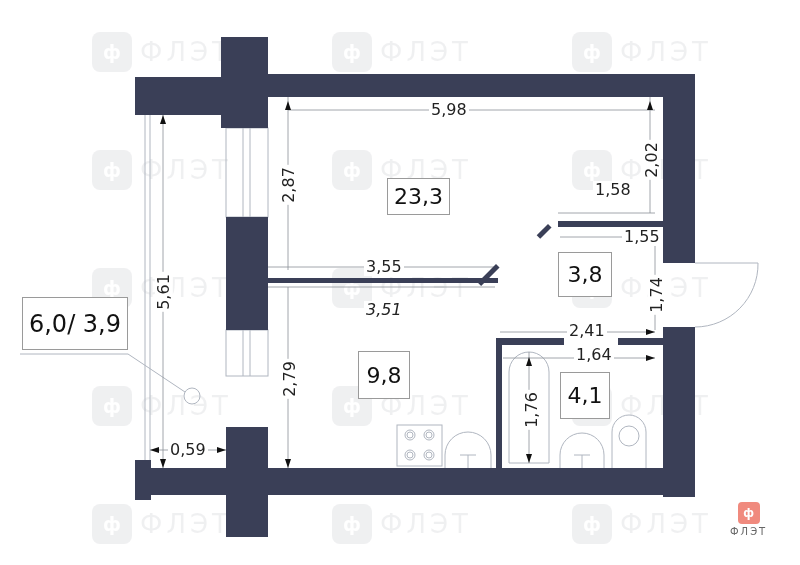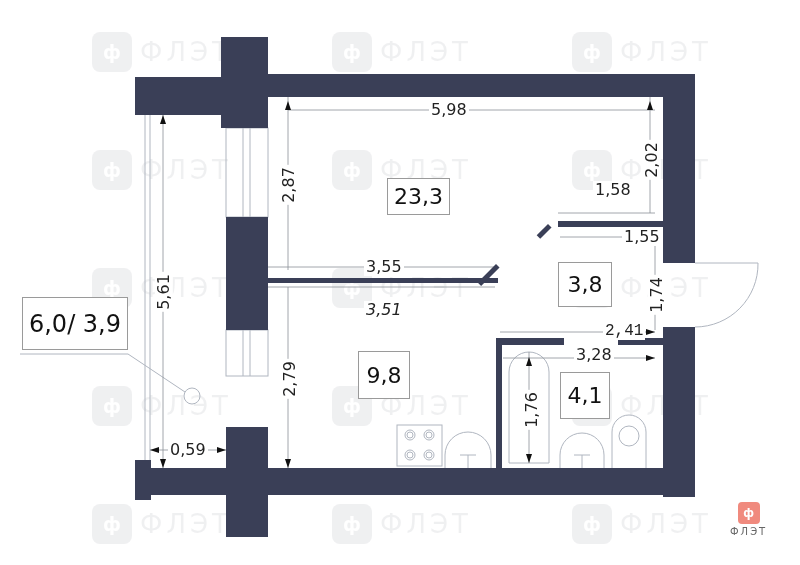--- a/index.html
+++ b/index.html
@@ -171,35 +171,35 @@
   <div class="wall" style="left:268px;top:278px;width:230px;height:5px;"></div>
   <div class="wall" style="left:496px;top:264px;width:5px;height:26px;transform:rotate(45deg);transform-origin:top left;"></div>
   <div class="wall" style="left:558px;top:221px;width:105px;height:6px;"></div>
   <div class="wall" style="left:548px;top:224px;width:5px;height:16px;transform:rotate(45deg);transform-origin:top left;"></div>
   <div class="wall" style="left:496px;top:338px;width:6px;height:130px;"></div>
   <div class="wall" style="left:496px;top:338px;width:68px;height:7px;"></div>
   <div class="wall" style="left:618px;top:338px;width:45px;height:7px;"></div>
 </div>
 
 <div class="area" style="left:387px;top:178px;width:61px;height:35px;">23,3</div>
-<div class="area" style="left:558px;top:262px;width:52px;height:43px;">3,8</div>
+<div class="area" style="left:558px;top:252px;width:52px;height:43px;">3,8</div>
 <div class="area" style="left:358px;top:351px;width:50px;height:46px;">9,8</div>
 <div class="area" style="left:560px;top:372px;width:48px;height:45px;">4,1</div>
 <div class="area" style="left:22px;top:297px;width:104px;height:51px;font-size:24px;">6,0/ 3,9</div>
 
 <div class="dim" style="left:429px;top:101px;">5,98</div>
 <div class="dim vdim" style="left:269px;top:176px;">2,87</div>
 <div class="dim vdim" style="left:632px;top:151px;">2,02</div>
 <div class="dim" style="left:593px;top:181px;">1,58</div>
 <div class="dim" style="left:622px;top:228px;">1,55</div>
 <div class="dim" style="left:364px;top:258px;">3,55</div>
 <div class="dim" style="left:364px;top:301px;font-style:italic;">3,51</div>
 <div class="dim vdim" style="left:637px;top:286px;">1,74</div>
-<div class="dim" style="left:603px;top:322px;font-family:Liberation Mono, monospace;">2,41</div>
-<div class="dim" style="left:574px;top:346px;">3,28</div>
+<div class="dim" style="left:567px;top:322px;">2,41</div>
+<div class="dim" style="left:574px;top:346px;">1,64</div>
 <div class="dim vdim" style="left:270px;top:370px;">2,79</div>
 <div class="dim vdim" style="left:512px;top:401px;">1,76</div>
 <div class="dim vdim" style="left:144px;top:283px;">5,61</div>
 <div class="dim" style="left:168px;top:441px;">0,59</div>
 
 <div class="logo" style="left:730px;top:502px;">
   <div class="sq">ф</div>
   <div class="lt">ФЛЭТ</div>
 </div>
 

